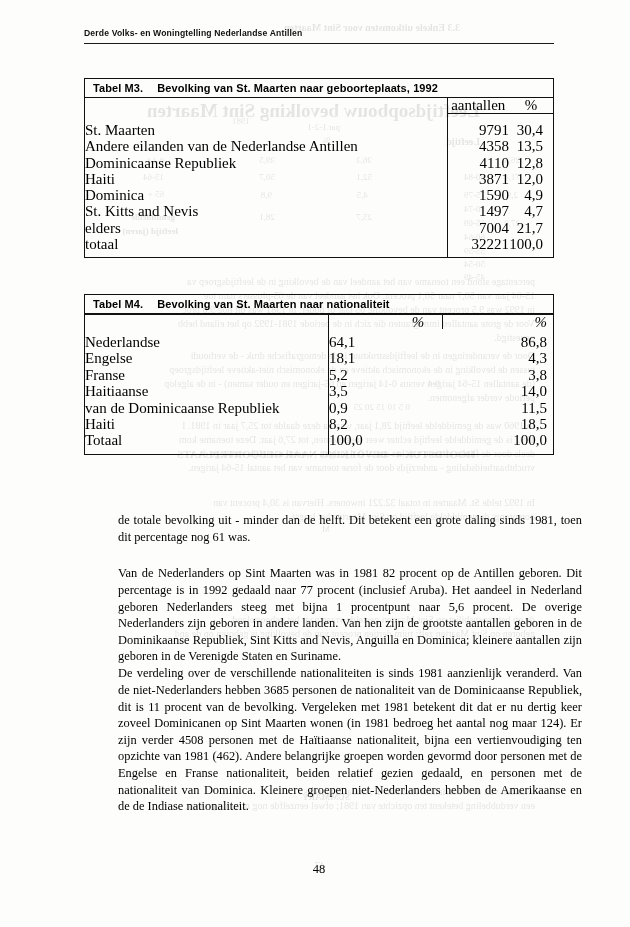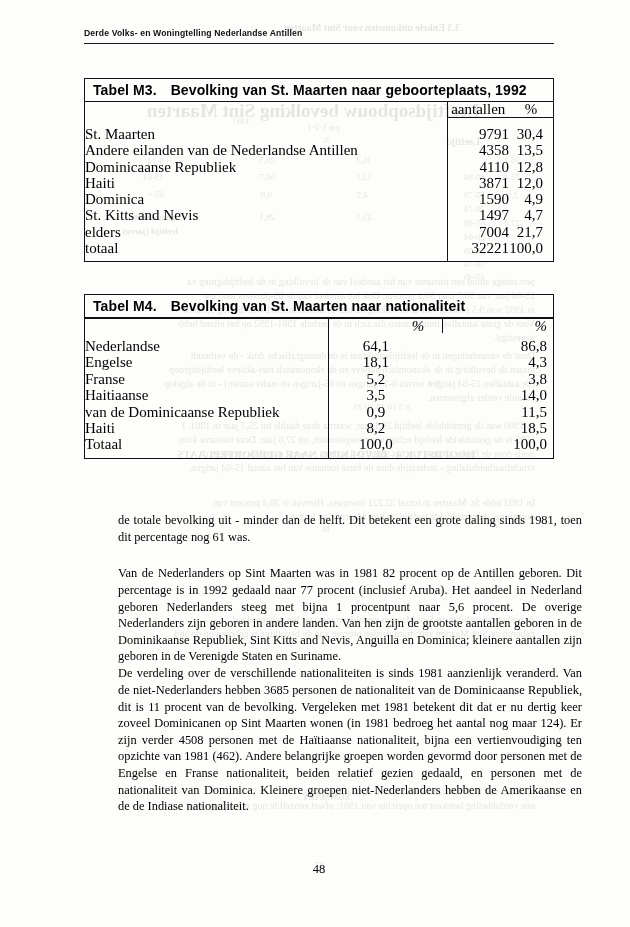--- a/index.html
+++ b/index.html
@@ -76,21 +76,21 @@
     border: 1.6px solid #111;
     box-sizing: border-box;
     background: transparent;
   }
   #table-m3 { top: 78px; }
   #table-m4 { top: 294px; }
 
   .tbl-title {
     font-family: "Liberation Sans", sans-serif;
     font-weight: bold;
-    font-size: 14px;
+    font-size: 11px;
     padding: 3px 0 3px 8px;
     border-bottom: 1.4px solid #111;
     letter-spacing: .1px;
     white-space: nowrap;
   }
   .tbl-title .num { margin-right: 14px; }
 
   table.data {
     width: 100%;
     border-collapse: collapse;
@@ -149,21 +149,21 @@
   #table-m4 .yr.last { padding-right: 6px; }
   #table-m4 .pctsym {
     text-align: right;
     padding-right: 18px;
     font-style: italic;
     line-height: 14px;
     border-left: 1.2px solid #111;
   }
   #table-m4 .pctsym.last { padding-right: 6px; }
   #table-m4 .v1981 {
-    text-align: center;
+    text-align: left;
     padding-right: 20px;
     line-height: 16.4px;
     border-left: 1.2px solid #111;
   }
   #table-m4 .v1992 {
     text-align: right;
     padding-right: 6px;
     line-height: 16.4px;
   }
   .rule-under-head td {

